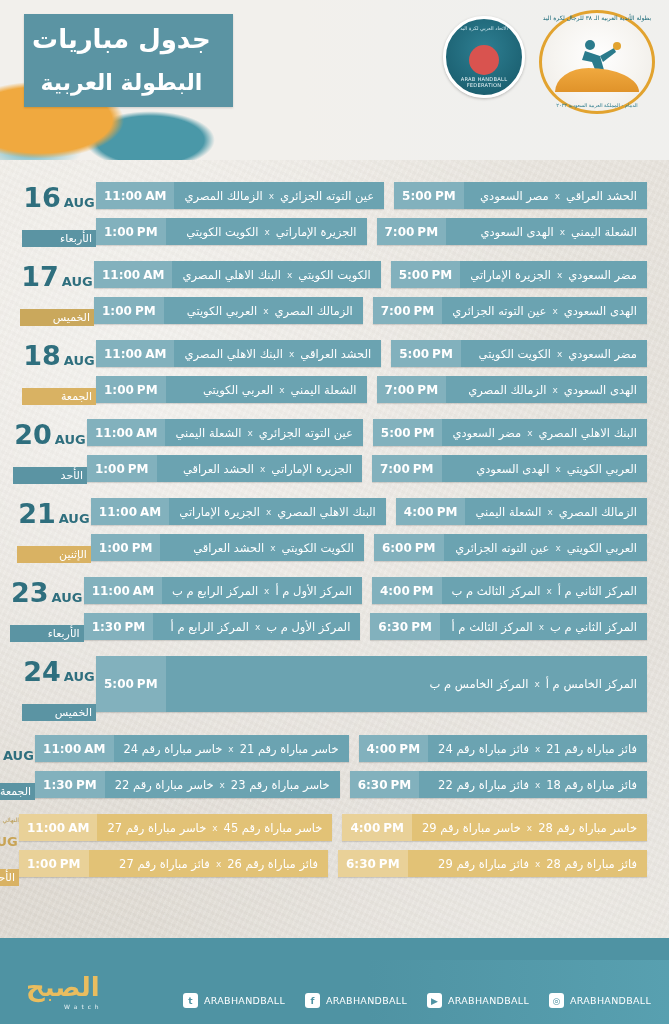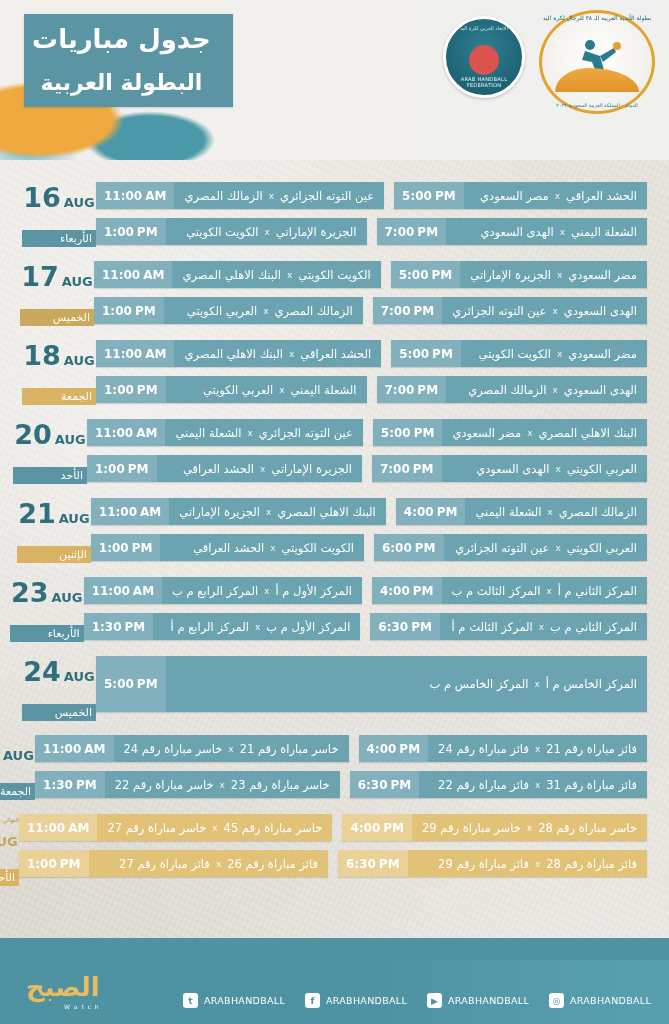--- a/index.html
+++ b/index.html
@@ -654,21 +654,21 @@
               </div>
               <div class="time">
                 <span class="t">11:00</span>
                 <span class="mer">AM</span>
               </div>
             </div>
           </div>
           <div class="mrow">
             <div class="match">
               <div class="teams">
-                <span>فائز مباراة رقم 31</span>
+                <span>فائز مباراة رقم 18</span>
                 <span class="vs">x</span>
                 <span>فائز مباراة رقم 22</span>
               </div>
               <div class="time">
                 <span class="t">6:30</span>
                 <span class="mer">PM</span>
               </div>
             </div>
             <div class="match">
               <div class="teams">

